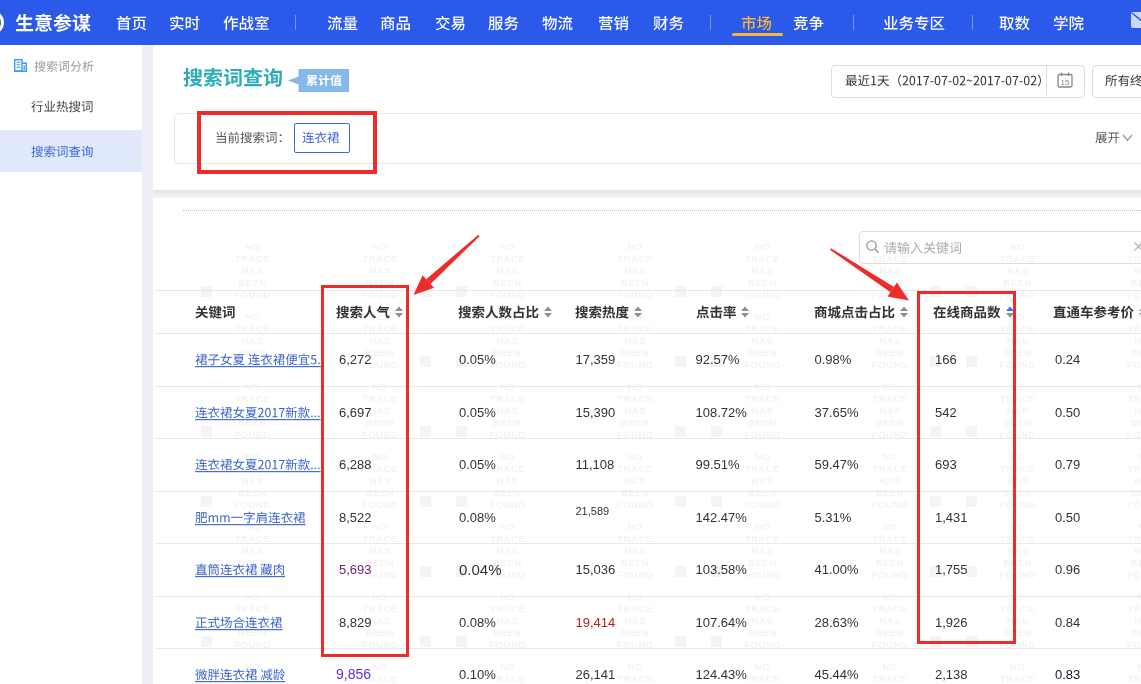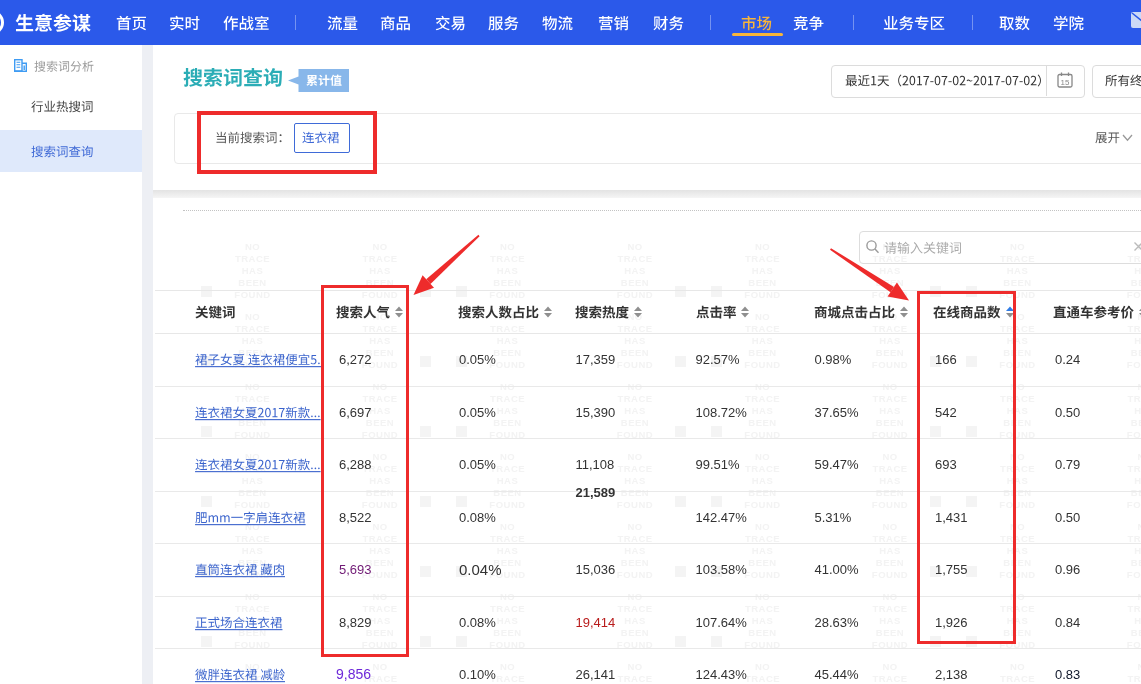--- a/index.html
+++ b/index.html
@@ -698,21 +698,21 @@
         <use href="#gb1" xlink:href="#gb1" x="3852"></use>
         <use href="#gb2" xlink:href="#gb2" x="4852"></use>
         <use href="#g3" xlink:href="#g3" x="5852"></use>
         <use href="#g4" xlink:href="#g4" x="6852"></use>
         <use href="#g5" xlink:href="#g5" x="7852"></use>
         <rect x="0" y="-240" width="8852" height="88"></rect>
       </g>
     </svg>
     <div class="lt" style="left:339px;top:516.8px;font-size:13px;color:#333;font-weight:normal;letter-spacing:0;transform:translateY(-50%)">8,522</div>
     <div class="lt" style="left:459px;top:516.8px;font-size:13px;color:#333;font-weight:normal;letter-spacing:0;transform:translateY(-50%)">0.08%</div>
-    <div class="lt" style="left:575.5px;top:492px;font-size:13px;color:#333;font-weight:bold;letter-spacing:0;transform:translateY(-50%)">21,589</div>
+    <div class="lt" style="left:575.5px;top:511px;font-size:11px;color:#333;font-weight:normal;letter-spacing:0;transform:translateY(-50%)">21,589</div>
     <div class="lt" style="left:695.5px;top:516.8px;font-size:13px;color:#333;font-weight:normal;letter-spacing:0;transform:translateY(-50%)">142.47%</div>
     <div class="lt" style="left:814.5px;top:516.8px;font-size:13px;color:#333;font-weight:normal;letter-spacing:0;transform:translateY(-50%)">5.31%</div>
     <div class="lt" style="left:935px;top:516.8px;font-size:13px;color:#333;font-weight:normal;letter-spacing:0;transform:translateY(-50%)">1,431</div>
     <div class="lt" style="left:1055px;top:516.8px;font-size:13px;color:#333;font-weight:normal;letter-spacing:0;transform:translateY(-50%)">0.50</div>
     <div style="position:absolute;left:155px;top:595.5px;width:986px;height:0px;border-top:1px solid #e9e9e9"></div>
     <svg class="ct " style="left:195.0px;top:563.0px;" width="90.3" height="15.2" viewBox="0 0 90.3 15.2" fill="#3a63cc">
       <g transform="translate(0,11.2) scale(0.012500,-0.012500)">
         <use href="#gb3" xlink:href="#gb3" x="0"></use>
         <use href="#gb4" xlink:href="#gb4" x="1000"></use>
         <use href="#g3" xlink:href="#g3" x="2000"></use>

